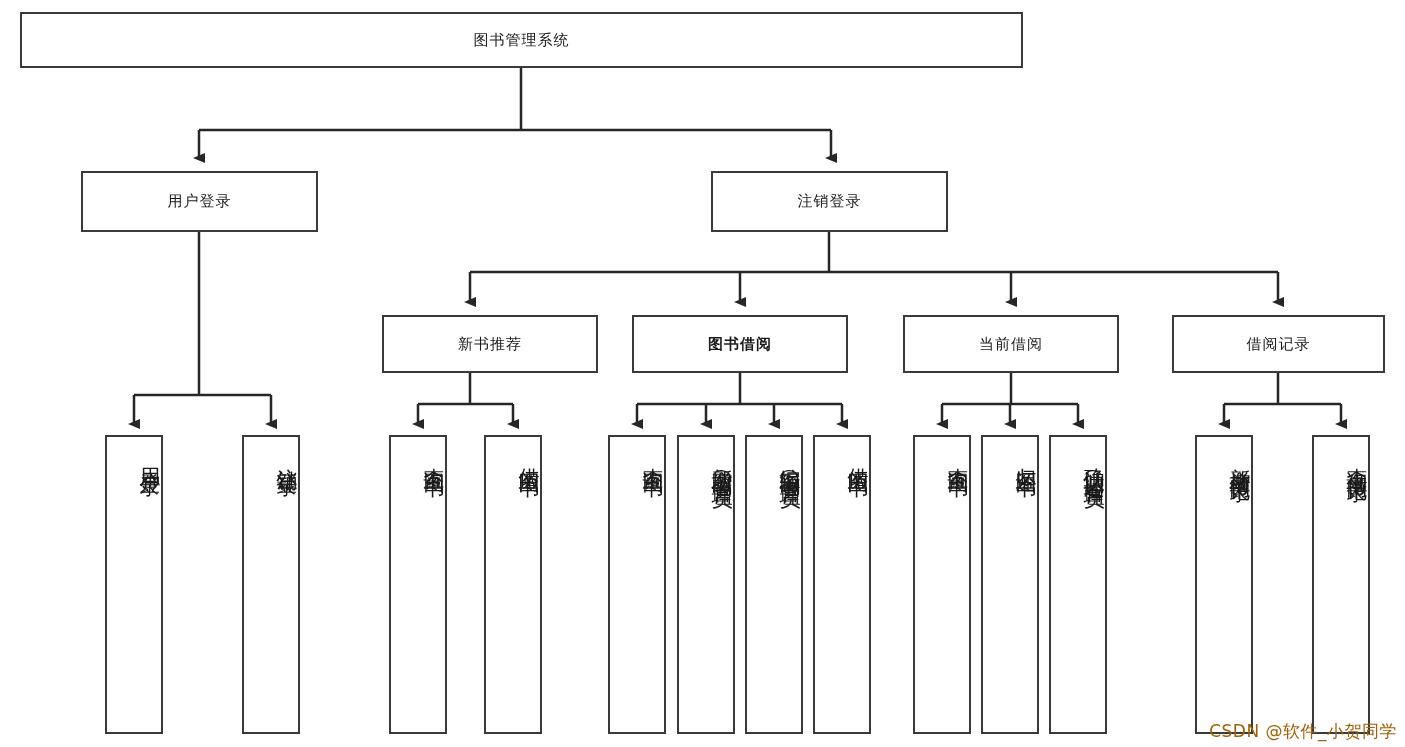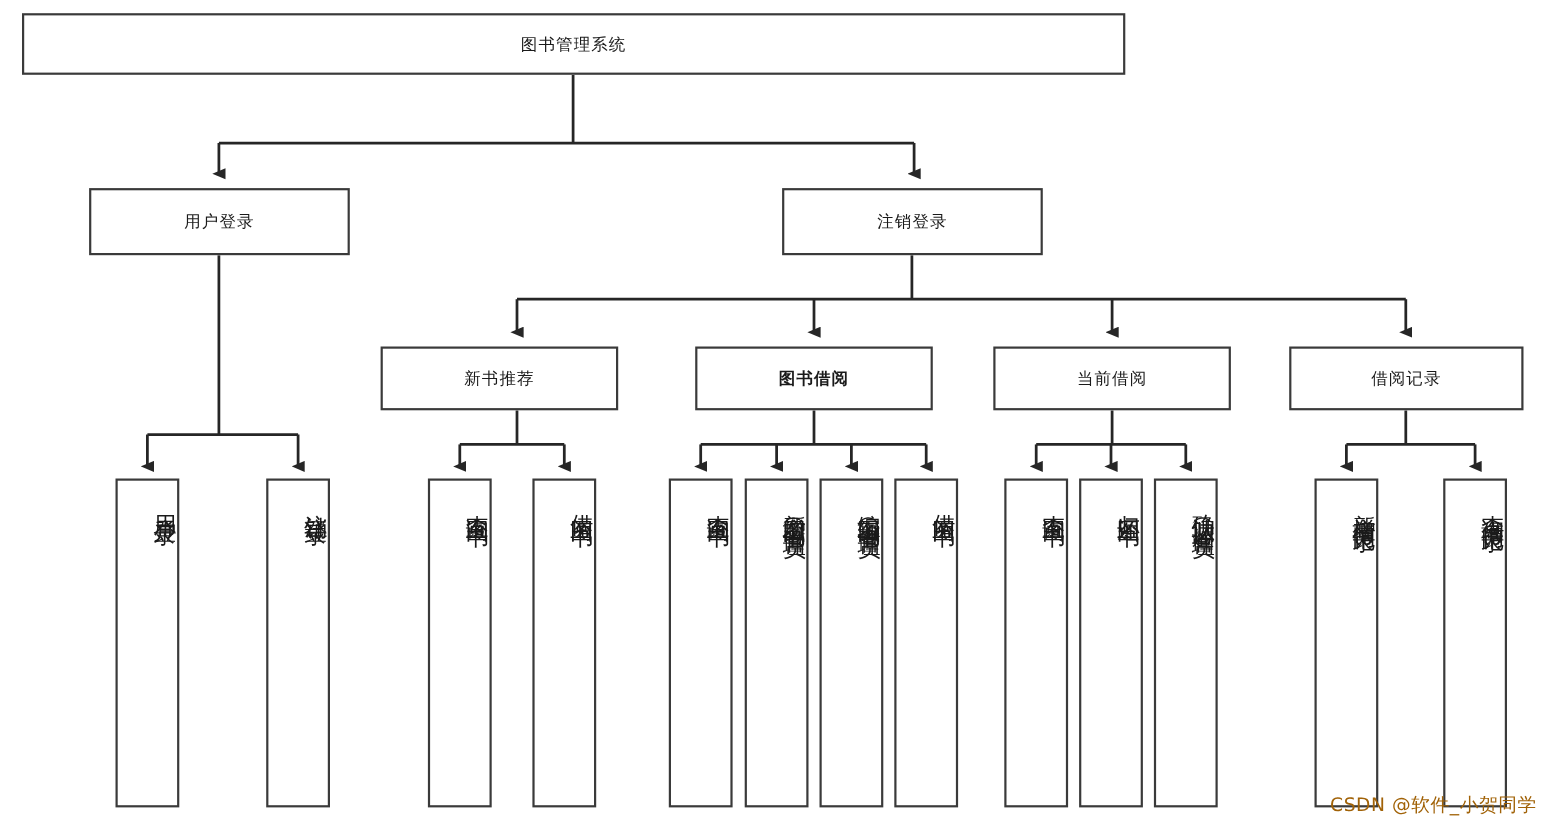--- a/index.html
+++ b/index.html
@@ -76,21 +76,21 @@
     <span>图书管理系统</span>
   </div>
 
   <div class="node h" style="left:81px;top:171px;width:237px;height:61px;">
     <span>用户登录</span>
   </div>
   <div class="node h" style="left:711px;top:171px;width:237px;height:61px;">
     <span>注销登录</span>
   </div>
 
-  <div class="node h" style="left:346px;top:315px;width:216px;height:58px;">
+  <div class="node h" style="left:382px;top:315px;width:216px;height:58px;">
     <span>新书推荐</span>
   </div>
   <div class="node h" style="left:632px;top:315px;width:216px;height:58px;font-weight:bold;">
     <span>图书借阅</span>
   </div>
   <div class="node h" style="left:903px;top:315px;width:216px;height:58px;">
     <span>当前借阅</span>
   </div>
   <div class="node h" style="left:1172px;top:315px;width:213px;height:58px;">
     <span>借阅记录</span>

